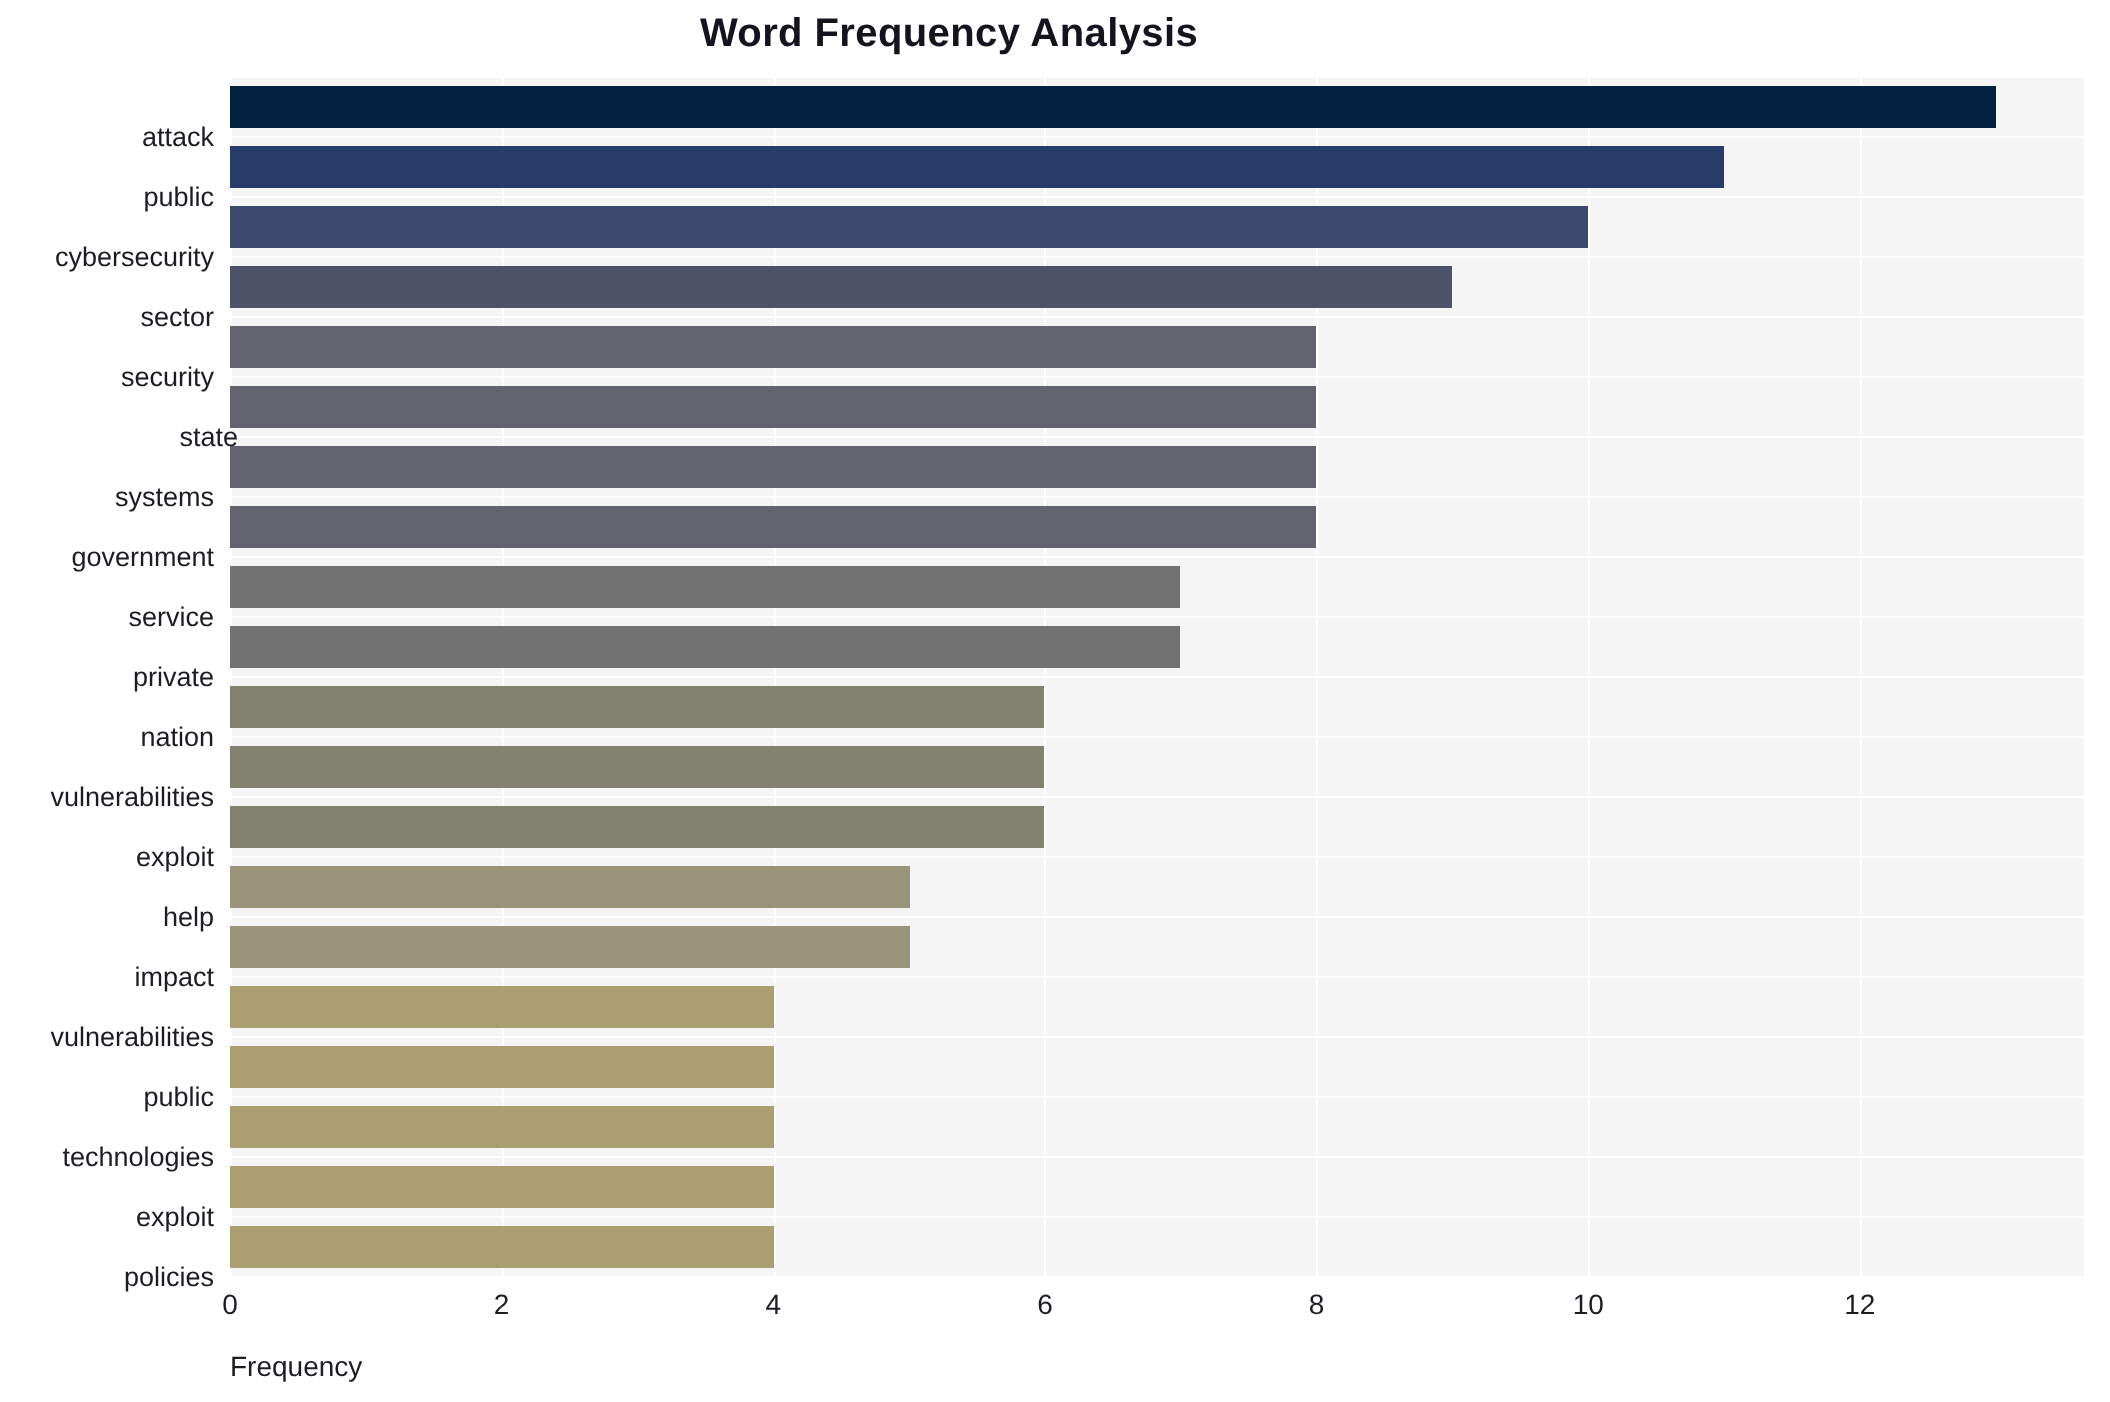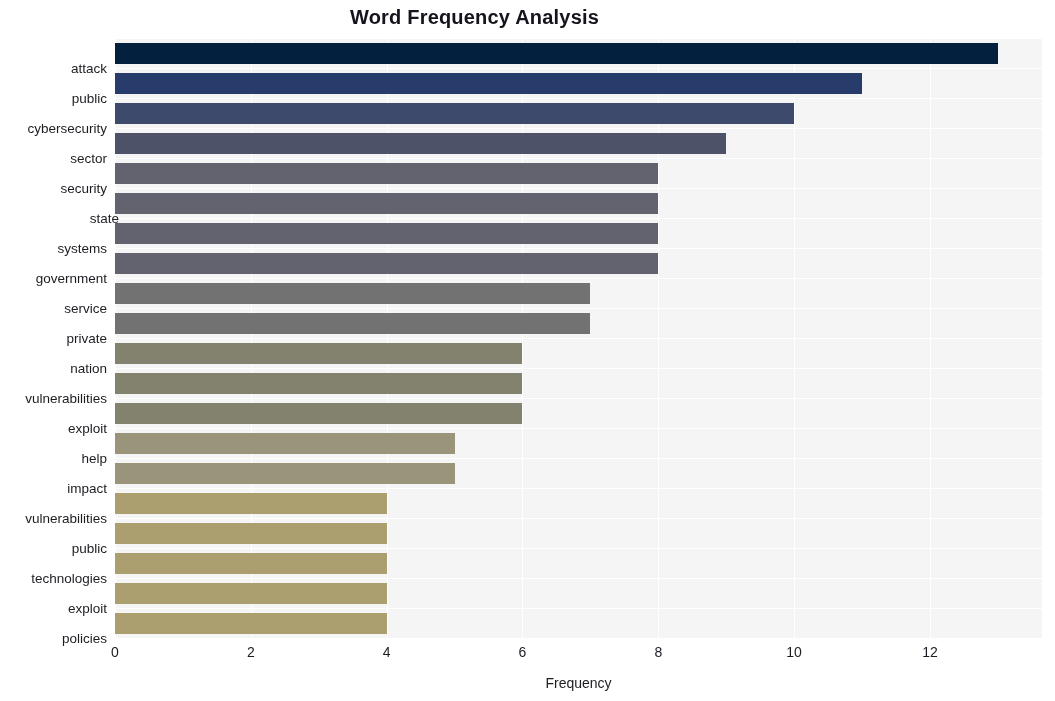--- a/index.html
+++ b/index.html
@@ -86,21 +86,21 @@
     font-size: 14px;
     color: #1c1c22;
     transform: translateX(-50%);
     line-height: 1;
   }
   #xaxis-label {
     position: absolute;
     left: 115px;
     top: 675px;
     width: 927px;
-    text-align: center;
+    text-align: left;
     font-size: 14px;
     color: #1c1c22;
   }
 </style>
 </head>
 <body>
 
 <div id="figure">
 
   <div id="chart-title" style="color: rgb(20, 20, 30);">Word Frequency Analysis</div>

